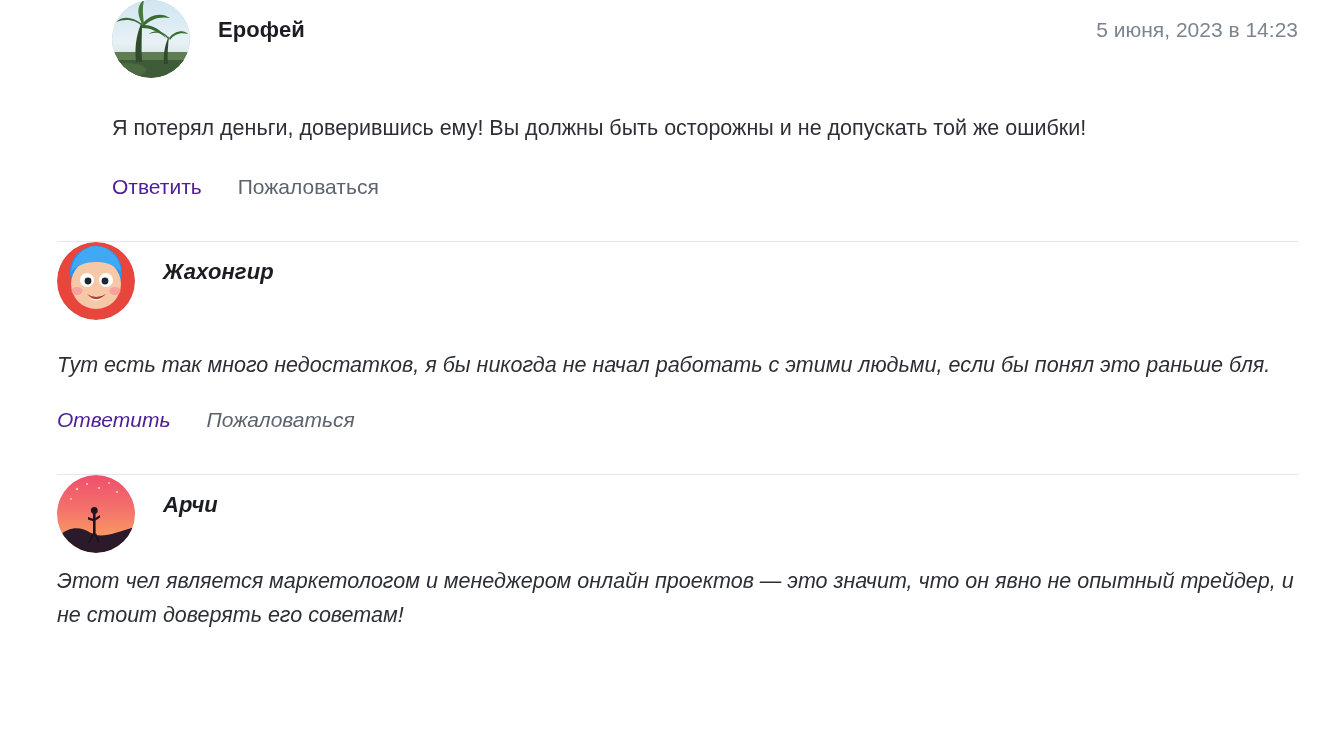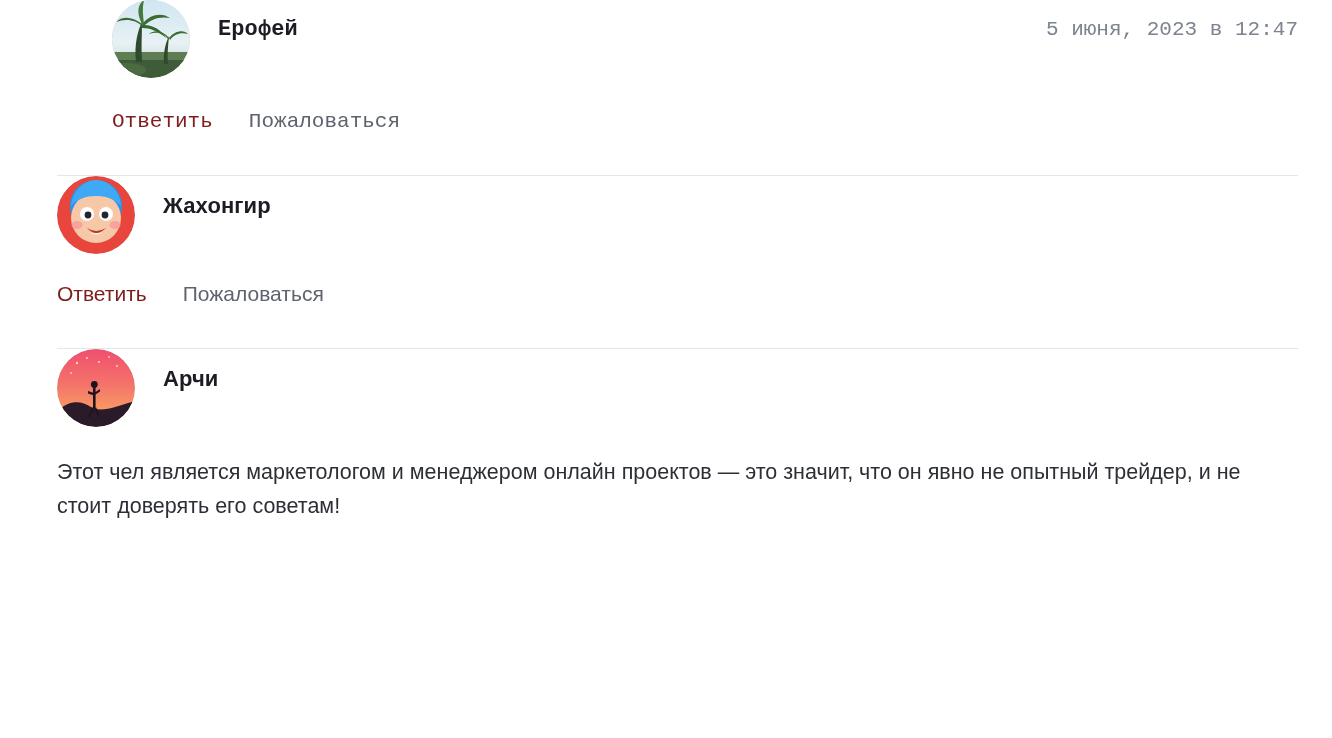--- a/index.html
+++ b/index.html
@@ -24,25 +24,25 @@
 
   .comment {
     box-sizing: border-box;
     position: relative;
   }
 
   
   .comment.indent {
     padding-left: 112px;
     padding-right: 34px;
-    font-family: Liberation Mono, monospace;
   }
   .comment.root {
     padding-left: 57px;
     padding-right: 34px;
+    font-style: italic;
   }
 
   .comment-head {
     display: flex;
     align-items: flex-start;
     position: relative;
     min-height: 80px;
   }
 
   .avatar {
@@ -85,34 +85,34 @@
     margin-top: 27px;
     display: flex;
     align-items: center;
     gap: 36px;
   }
   .action {
     font-size: 21px;
     cursor: pointer;
     white-space: nowrap;
   }
-  .action.reply { color: #7f1d1d; }
+  .action.reply { color: #4c1d95; }
   .action.report { color: #5d646e; text-align: right; }
 
   .divider {
     height: 1px;
     background: #e3e6ea;
     margin: 42px 34px 0 57px;
   }
 
   .c1 .body { margin-top: 31px; }
   .c1 .actions { margin-top: 30px; }
   .c2 .body { margin-top: 26px; }
   .c2 .actions { margin-top: 26px; }
-  .c3 .body { margin-top: 26px; }
+  .c3 .body { margin-top: 9px; }
 </style>
 </head>
 <body>
 
 <div class="comments">
 
   <div class="comment indent c1">
     <div class="comment-head">
       <div class="avatar">
         <svg viewBox="0 0 78 78" xmlns="http://www.w3.org/2000/svg" aria-hidden="true">
@@ -136,22 +136,23 @@
             <path d="M30 24 C24 12 26 4 32 0 C30 8 31 16 32 24 Z" fill="#457a3a"></path>
             <path d="M30 25 C40 24 50 30 54 38 C46 31 38 28 30 28 Z" fill="#35682f"></path>
             <path d="M52 64 C51 52 54 42 57 36 C56 46 55 56 56 64 Z" fill="#2f4a2c"></path>
             <path d="M57 38 C50 30 42 30 37 34 C45 31 52 33 57 40 Z" fill="#3b6b33"></path>
             <path d="M57 38 C64 30 72 30 76 34 C69 32 62 34 58 40 Z" fill="#3b6b33"></path>
             <ellipse cx="14" cy="70" rx="20" ry="7" fill="#4d6b42"></ellipse>
           </g>
         </svg>
       </div>
       <div class="author">Ерофей</div>
-      <div class="date">5 июня, 2023 в 12:47</div>
-    </div>
+      <div class="date">5 июня, 2023 в 14:23</div>
+    </div>
+    <div class="body">Я потерял деньги, доверившись ему! Вы должны быть осторожны и не допускать той же ошибки!</div>
     <div class="actions">
       <span class="action reply">Ответить</span>
       <span class="action report">Пожаловаться</span>
     </div>
   </div>
 
   <div class="divider"></div>
 
   <div class="comment root c2">
     <div class="comment-head">
@@ -173,20 +174,21 @@
             <circle cx="48" cy="39" r="3.4" fill="#20262e"></circle>
             <ellipse cx="20" cy="49" rx="5.5" ry="4" fill="#f59a9a" opacity="0.8"></ellipse>
             <ellipse cx="58" cy="49" rx="5.5" ry="4" fill="#f59a9a" opacity="0.8"></ellipse>
             <path d="M30 52 Q39 62 49 52 Q39 58 30 52 Z" fill="#b23b34"></path>
             <path d="M32 56 Q39 61 46 56 Q39 59 32 56 Z" fill="#ffffff"></path>
           </g>
         </svg>
       </div>
       <div class="author">Жахонгир</div>
     </div>
+    <div class="body">Тут есть так много недостатков, я бы никогда не начал работать с этими людьми, если бы понял это раньше бля.</div>
     <div class="actions">
       <span class="action reply">Ответить</span>
       <span class="action report">Пожаловаться</span>
     </div>
   </div>
 
   <div class="divider"></div>
 
   <div class="comment root c3">
     <div class="comment-head">

